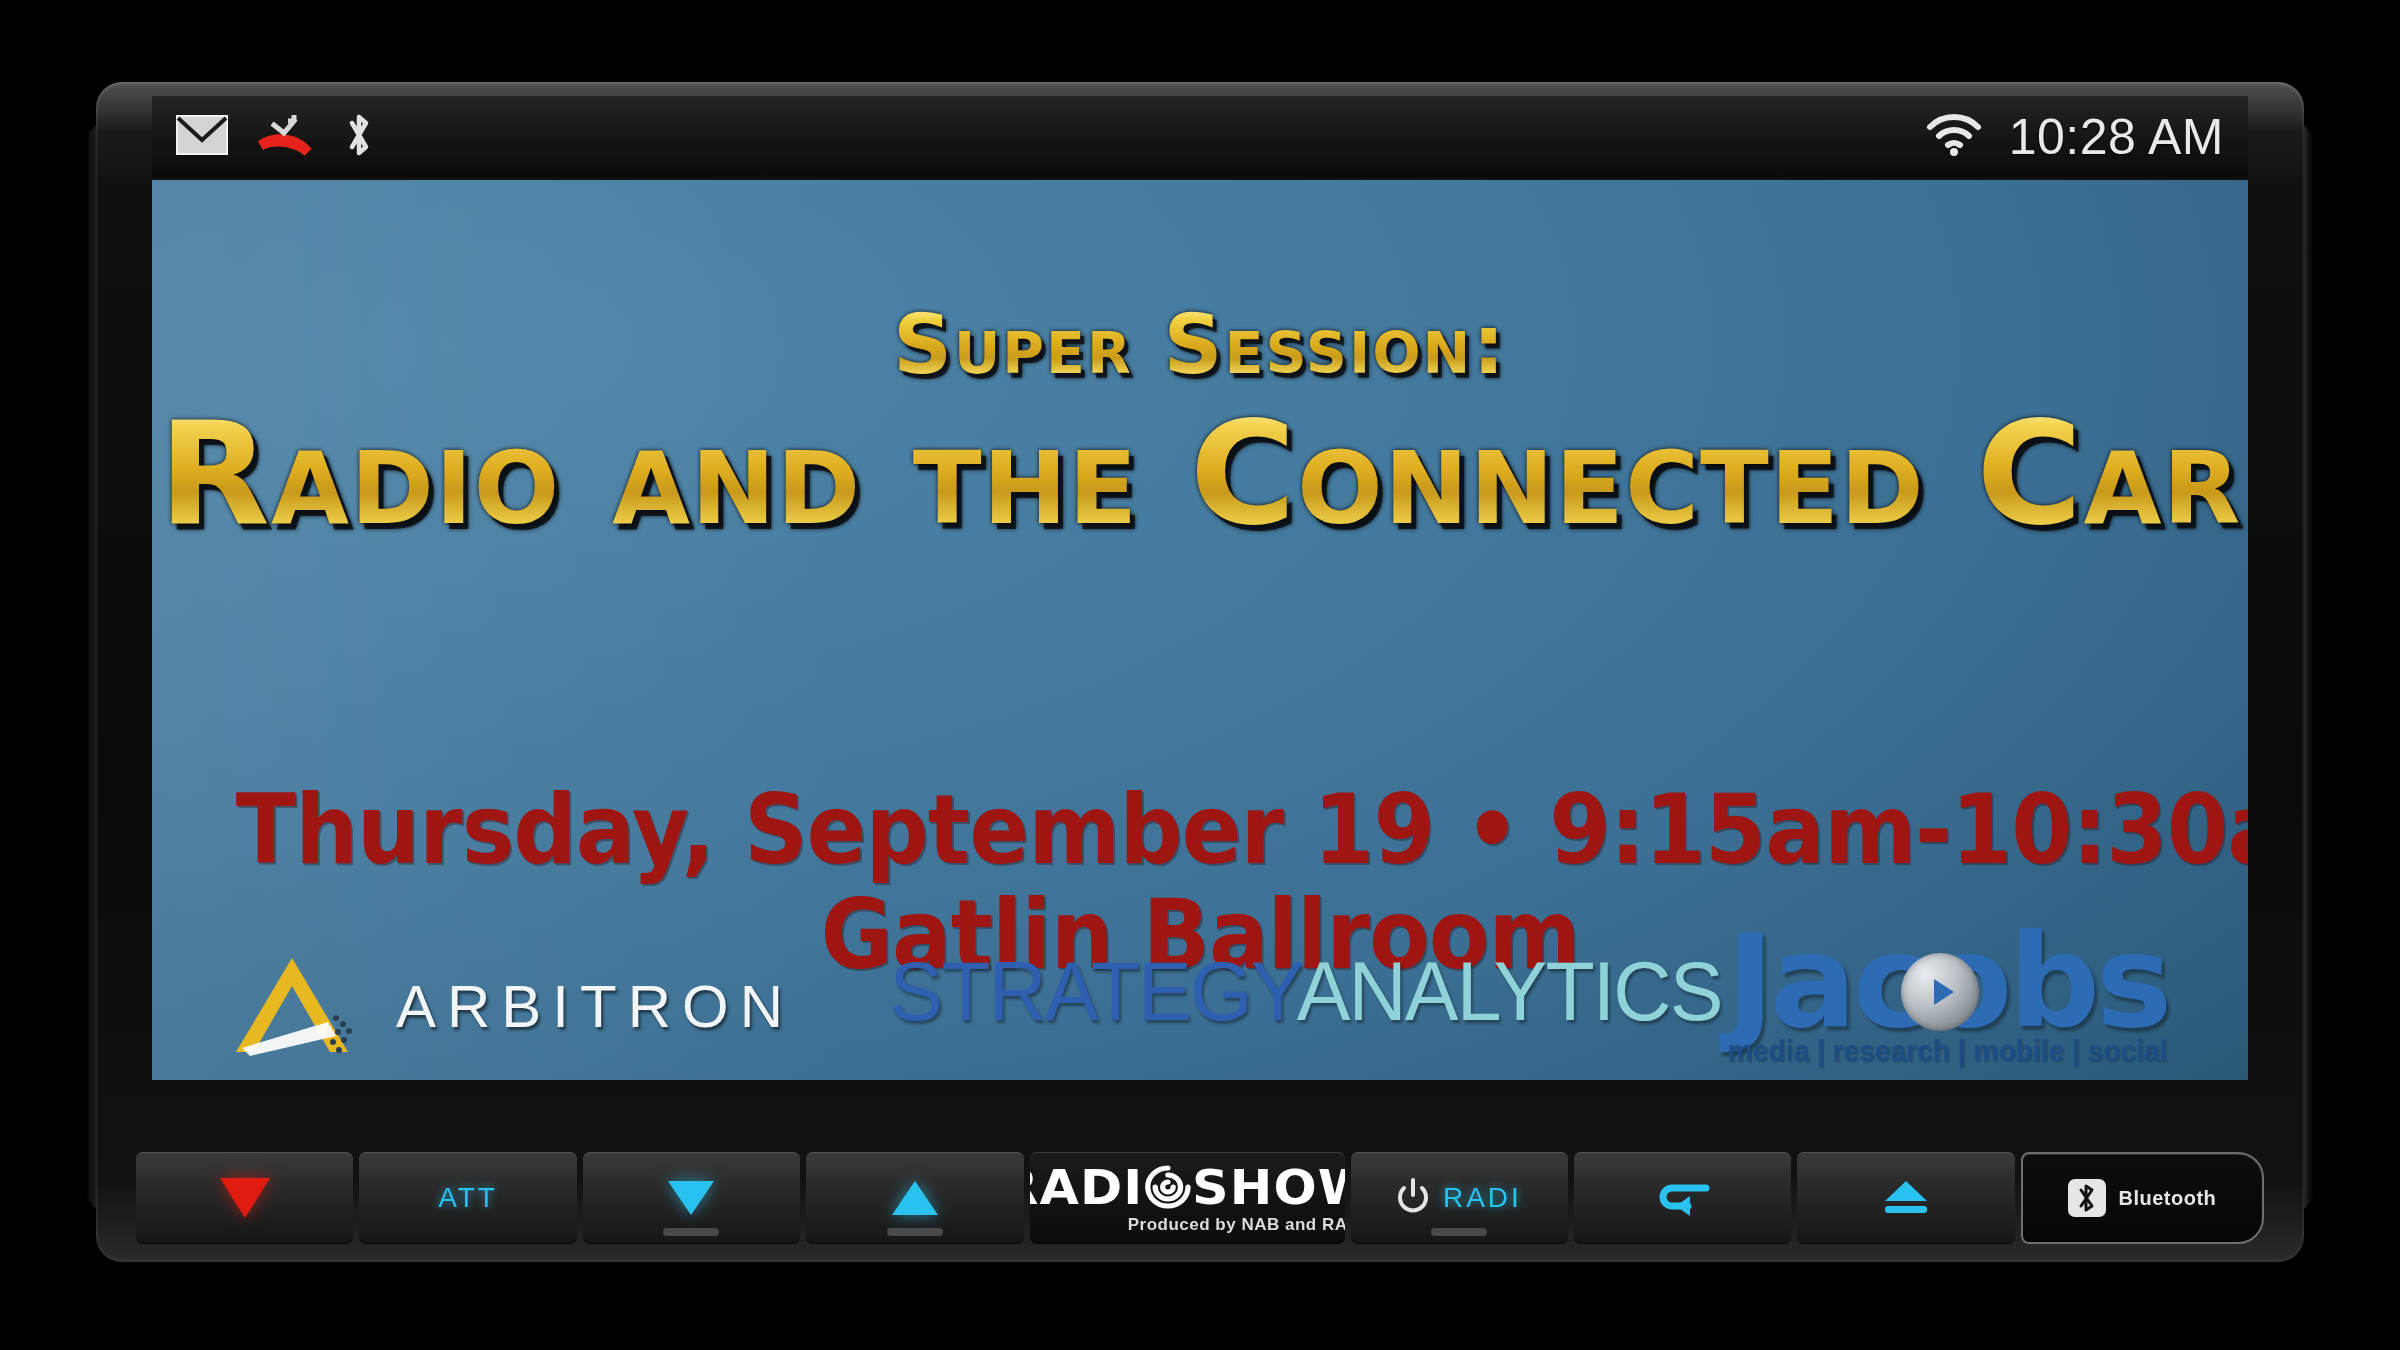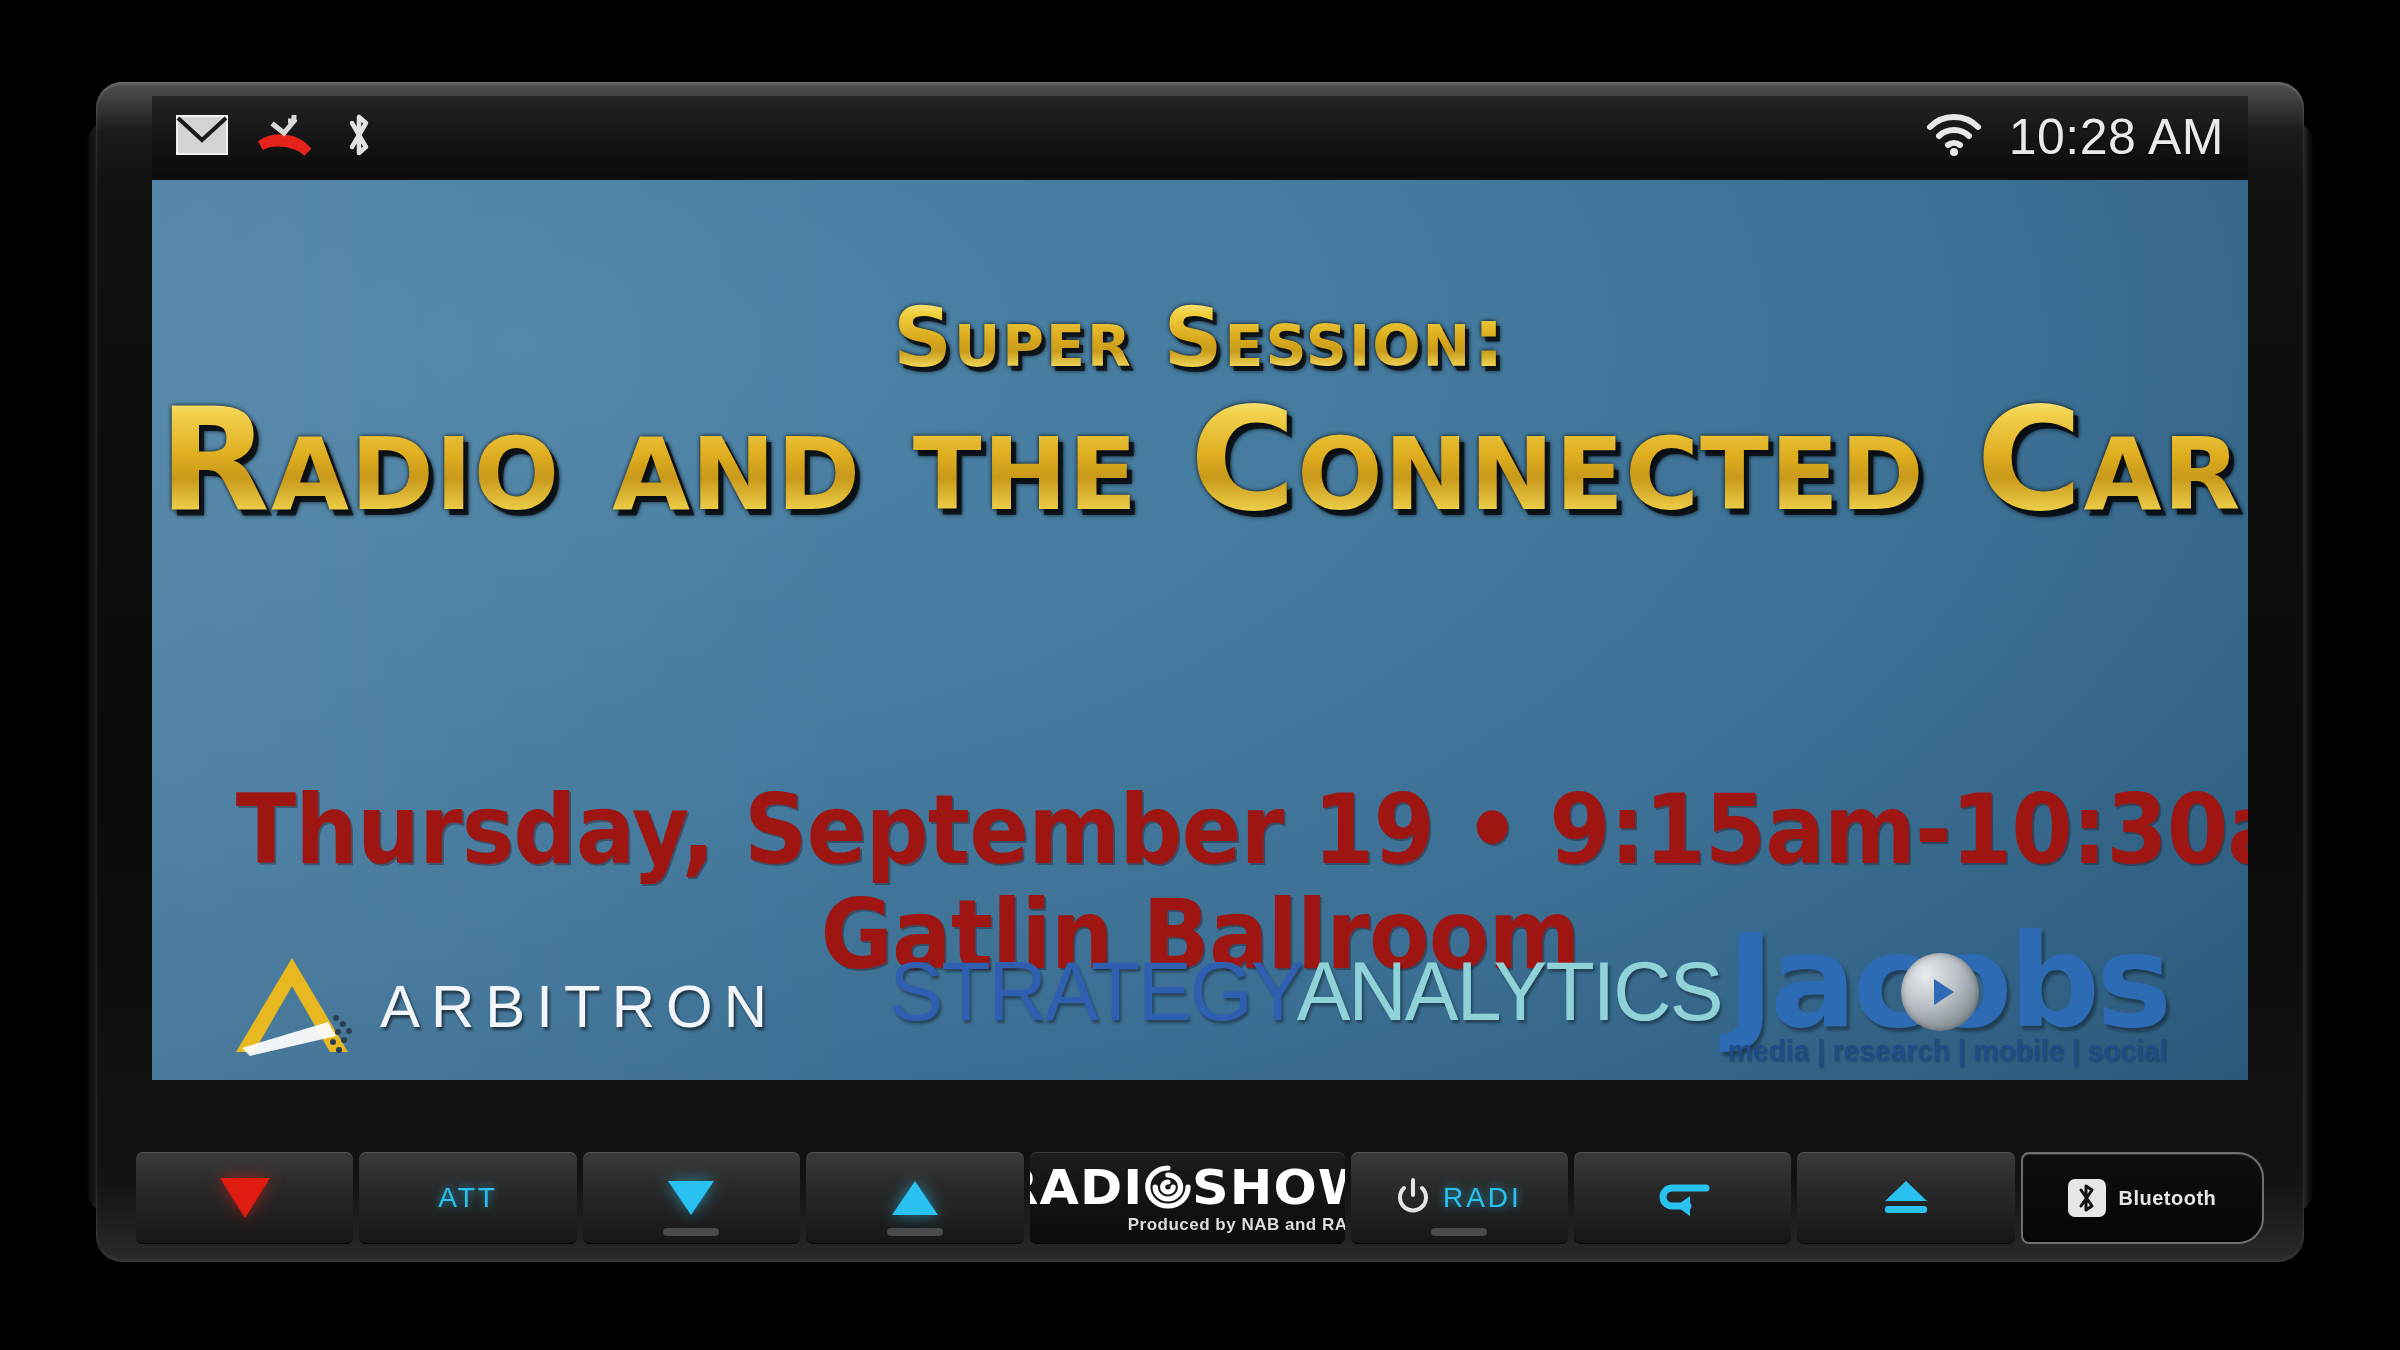--- a/index.html
+++ b/index.html
@@ -122,21 +122,21 @@
     font-variant: small-caps;
     font-size: 82px;
     letter-spacing: 2px;
     line-height: 1.0;
     background: linear-gradient(180deg, #fff3a8 0%, #f0cf3e 20%, #d9a81c 52%, #c99c1b 66%, #f2d759 86%, #fbe98f 100%);
     -webkit-background-clip: text;
     background-clip: text;
     color: transparent;
     -webkit-text-fill-color: transparent;
     filter: drop-shadow(4px 5px 0px rgba(10,12,16,0.78)) drop-shadow(0 0 2px rgba(0,0,0,0.9));
-    margin: 9px;
+    margin: 16px;
   }
   .main-headline {
     font-family: "DejaVu Sans", sans-serif;
     font-weight: bold;
     font-variant: small-caps;
     font-size: 142px;
     letter-spacing: 1px;
     line-height: 1.02;
     margin: 6px 0 0 0;
     transform: scaleX(1.02);
@@ -179,21 +179,21 @@
     height: 160px;
   }
 
   
   .logo-arbitron {
     position: absolute;
     left: 80px;
     bottom: 14px;
     display: flex;
     align-items: center;
-    gap: 16px;
+    gap: 32px;
   }
   .arbitron-mark { width: 132px; height: 108px; }
   .arbitron-word {
     color: #f3f6f8;
     font-size: 60px;
     letter-spacing: 11px;
     font-weight: 400;
     text-shadow: 2px 3px 3px rgba(0,0,0,0.55);
   }
 

